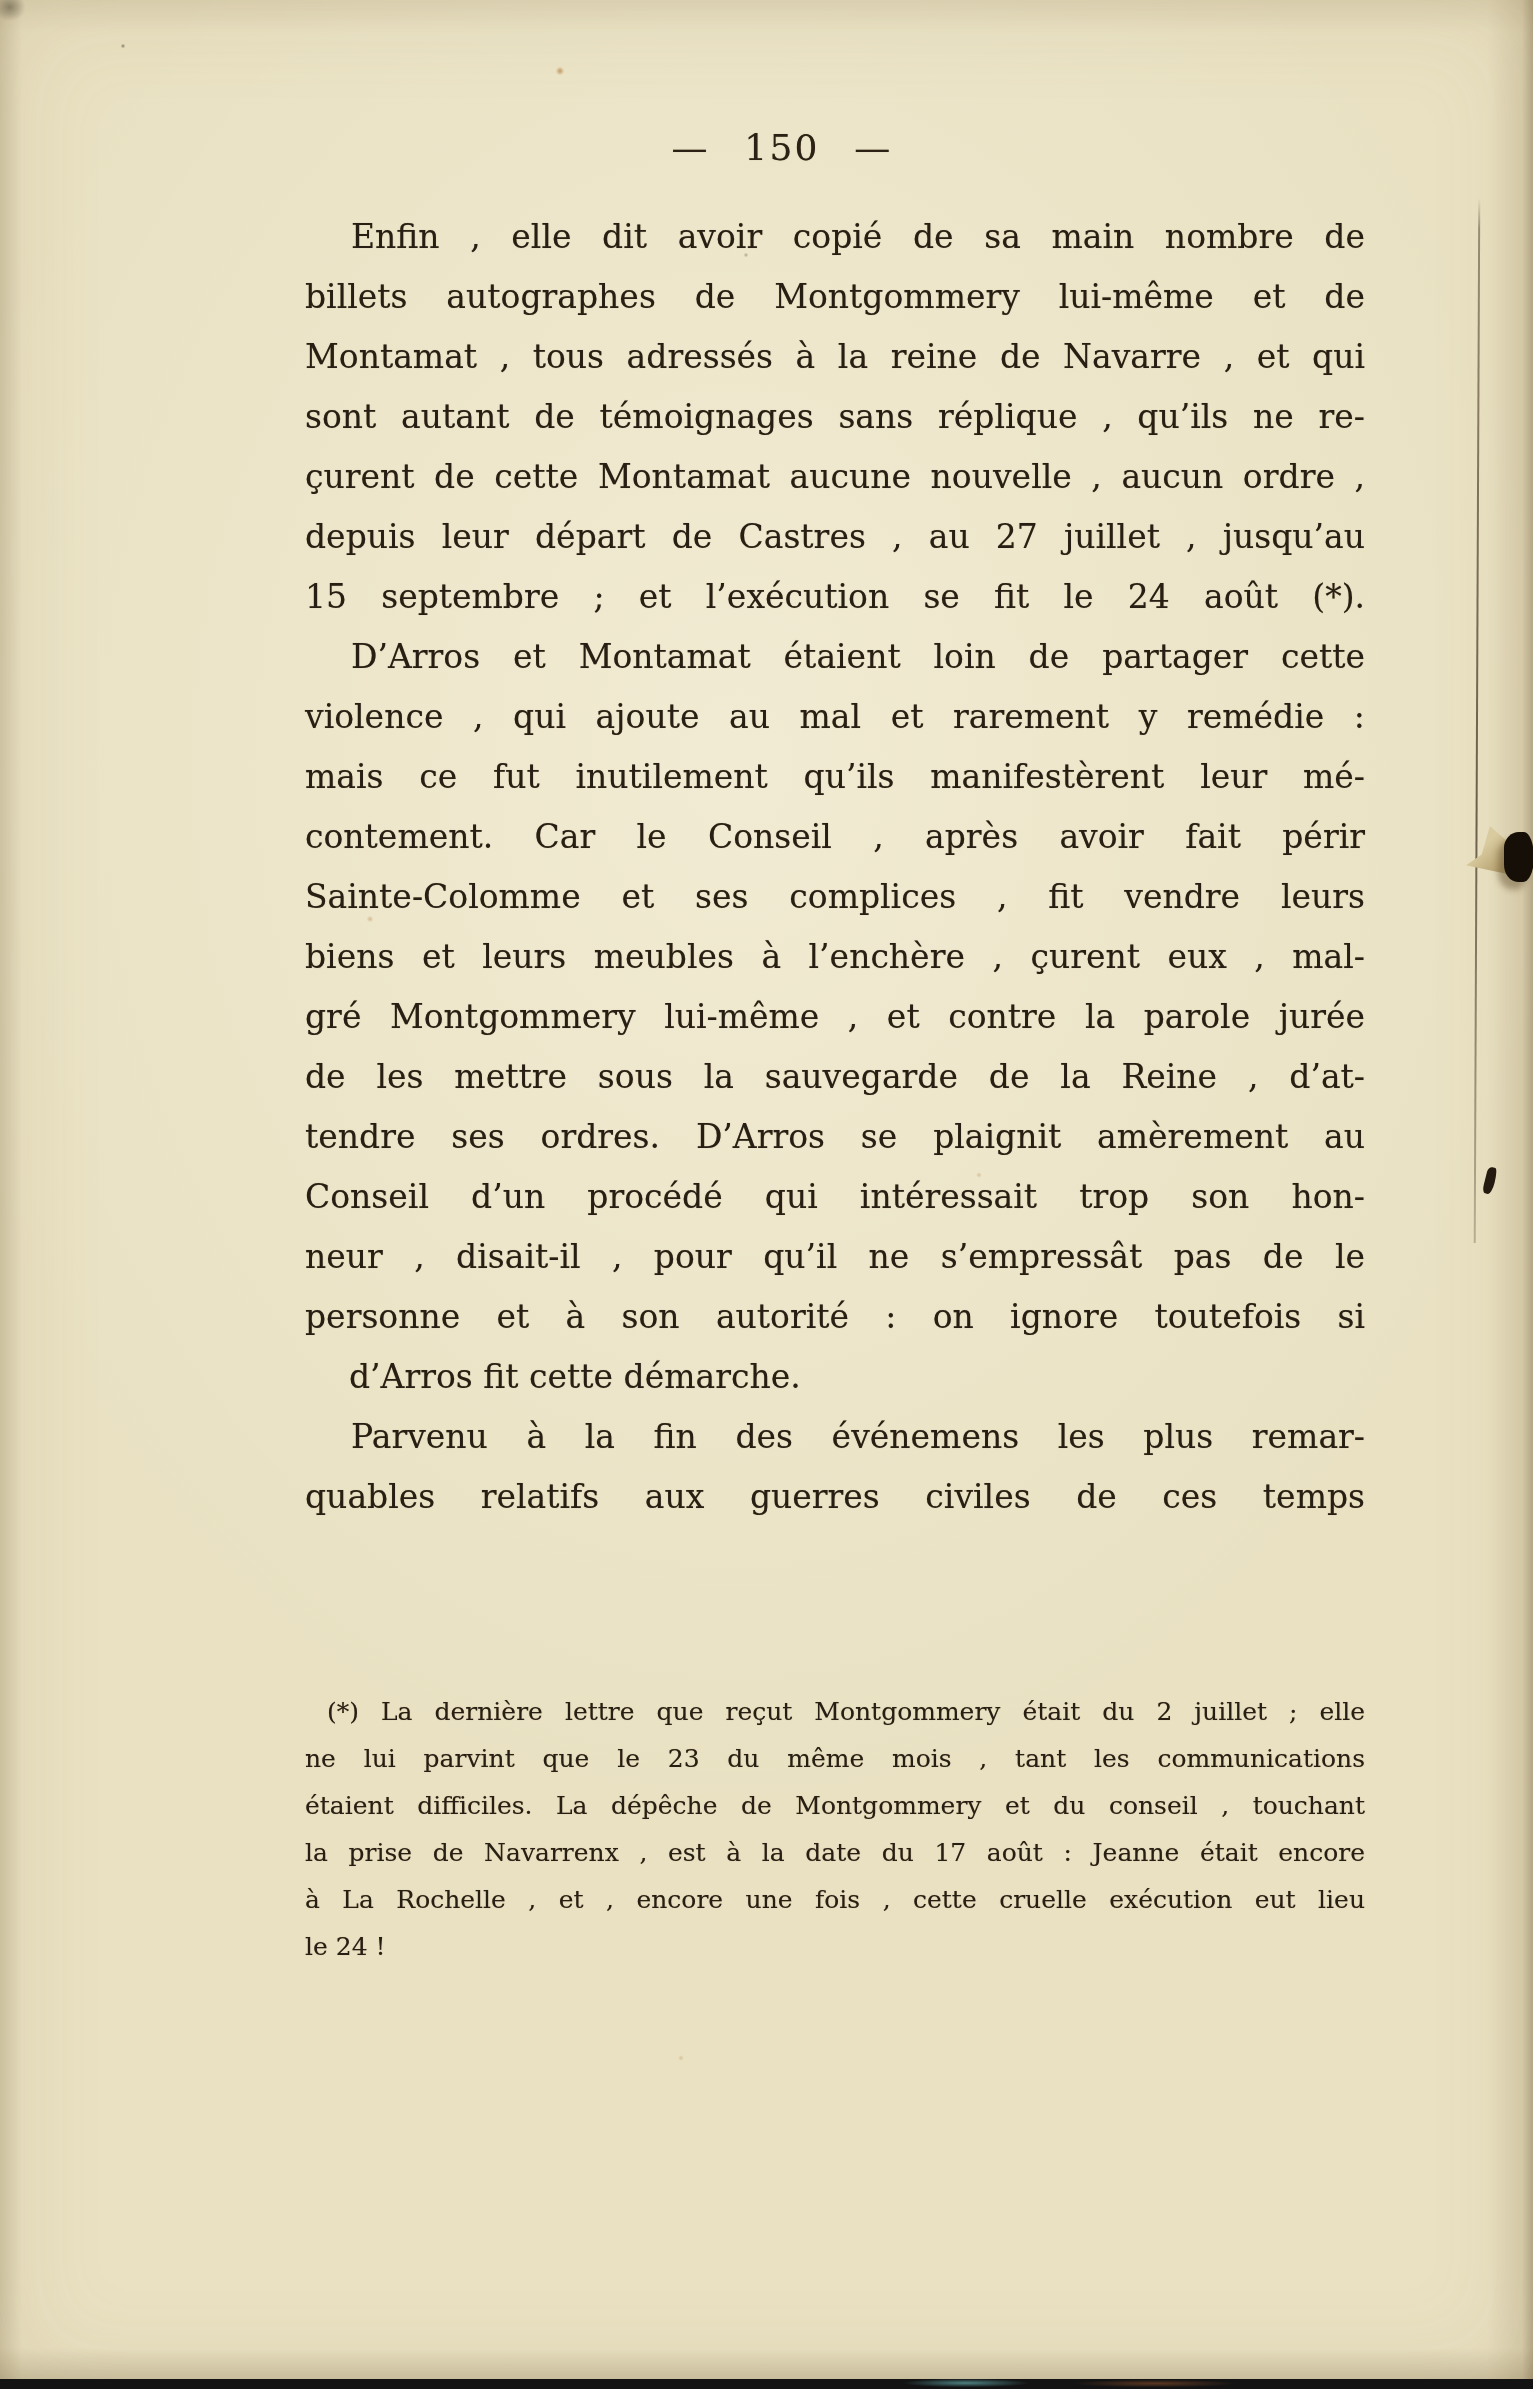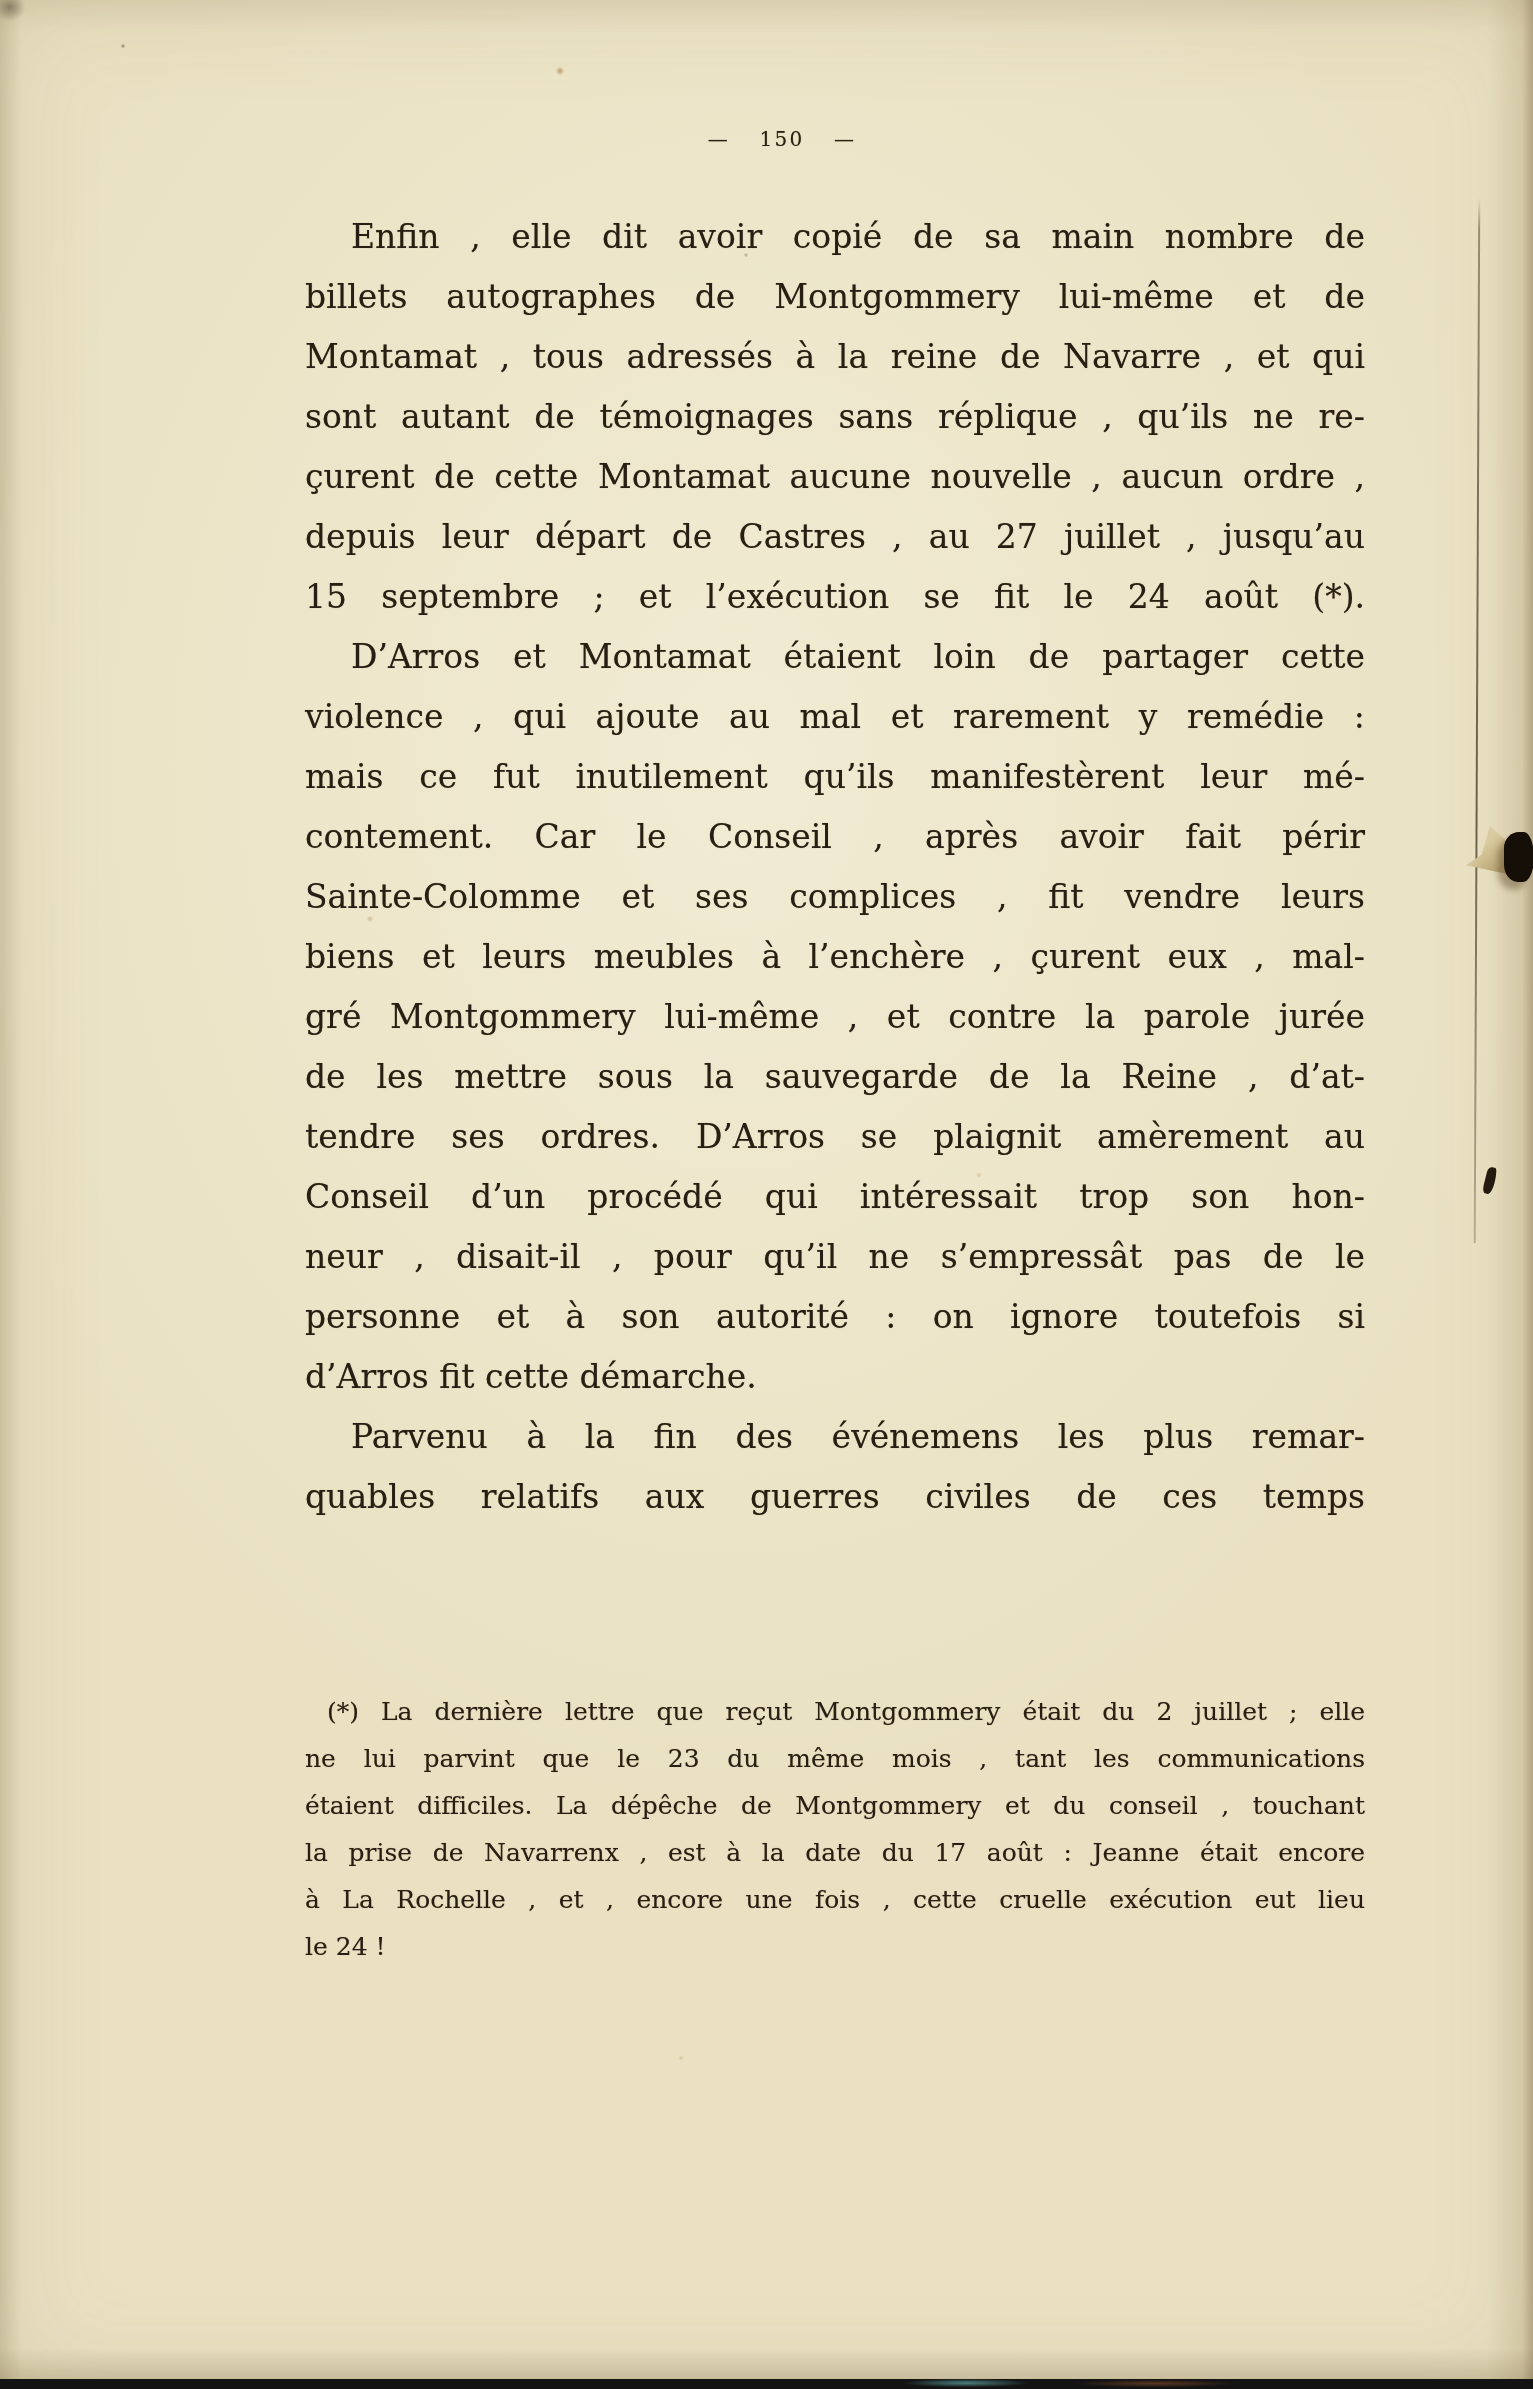--- a/index.html
+++ b/index.html
@@ -24,38 +24,38 @@
       linear-gradient(180deg, rgba(120,100,60,0.10) 0px, transparent 33px);
     box-shadow: inset 0 0 104px rgba(140,110,60,0.16);
     color: #281f14;
   }
   .page-number {
     position: absolute;
     left: 252px;
     top: 127px;
     width: 1060px;
     text-align: center;
-    font-size: 20px;
+    font-size: 36px;
     letter-spacing: 2.2px;
     word-spacing: 21px;
     color: #2b2114;
     text-shadow: 0 0 0.7px rgba(100,70,35,0.55);
   }
   .body-text {
     position: absolute;
     left: 305px;
     top: 207px;
     width: 1060px;
     font-size: 33px;
     line-height: 60px;
     text-shadow: 0 0 0.7px rgba(100,70,35,0.55);
   }
   .line { text-align: justify; text-align-last: justify; }
   .line.indent { padding-left: 46px; }
-  .line.endline { text-align-last: left; }
+  .line.endline { text-align-last: left; margin-left: 44px; }
   .footnote {
     position: absolute;
     left: 305px;
     top: 1688px;
     width: 1060px;
     font-size: 25px;
     line-height: 47px;
     text-shadow: 0 0 0.7px rgba(100,70,35,0.5);
   }
   .fline { text-align: justify; text-align-last: justify; }

